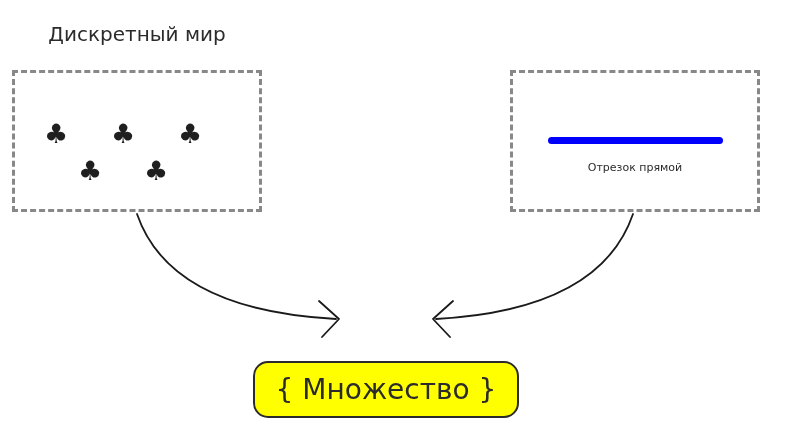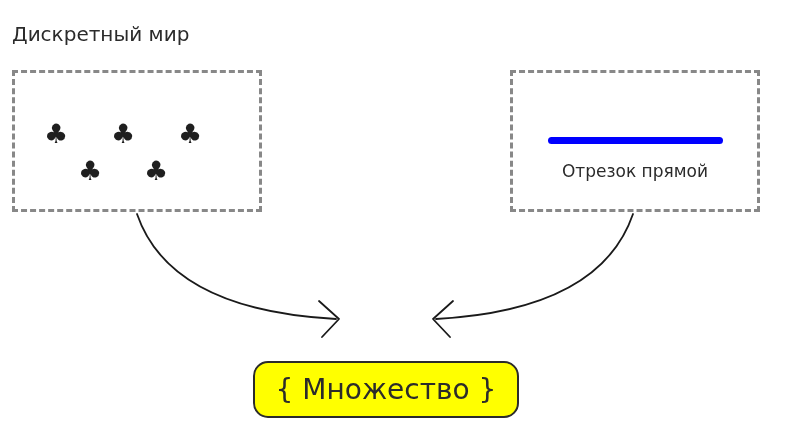--- a/index.html
+++ b/index.html
@@ -12,21 +12,21 @@
     position: relative;
     width: 793px;
     height: 444px;
     background: #ffffff;
     overflow: hidden;
   }
   .panel-title {
     position: absolute;
     top: 22px;
     width: 250px;
-    text-align: left;
+    text-align: center;
     font-size: 20px;
     color: #2b2b2b;
     white-space: nowrap;
   }
   .panel-title.left  { left: 12px; }
   .panel-title.right { left: 510px; }
 
   .dashed-box {
     position: absolute;
     top: 70px;
@@ -60,21 +60,21 @@
     height: 7px;
     border-radius: 4px;
     background: #0000ff;
   }
   .segment-label {
     position: absolute;
     left: 0;
     right: 0;
     top: 88px;
     text-align: center;
-    font-size: 17px;
+    font-size: 11px;
     color: #2b2b2b;
     white-space: nowrap;
   }
 
   .arrows-layer {
     position: absolute;
     left: 0;
     top: 0;
     width: 793px;
     height: 444px;

